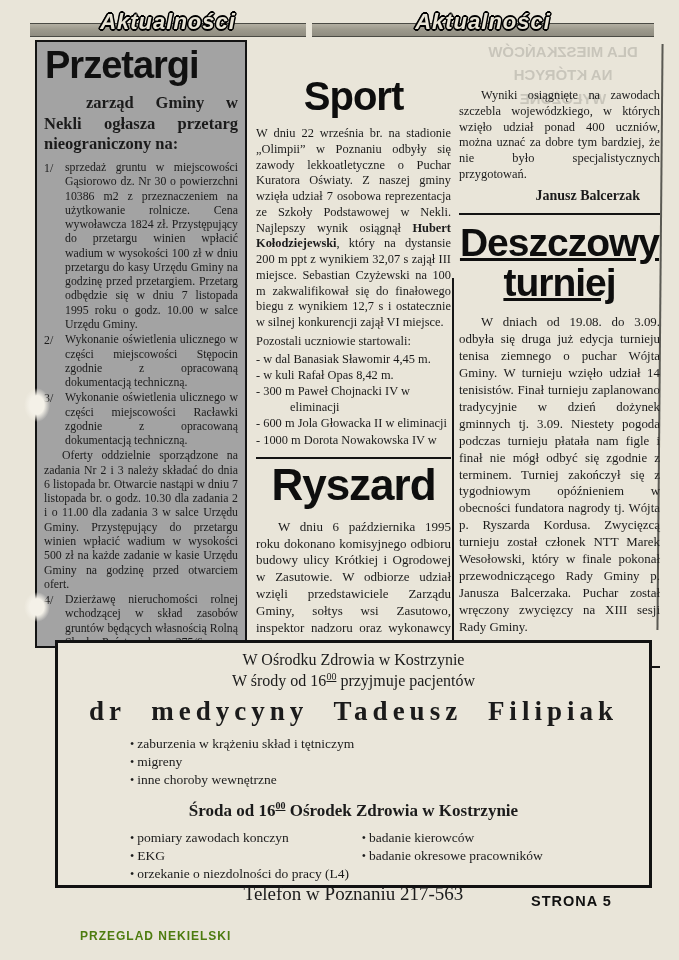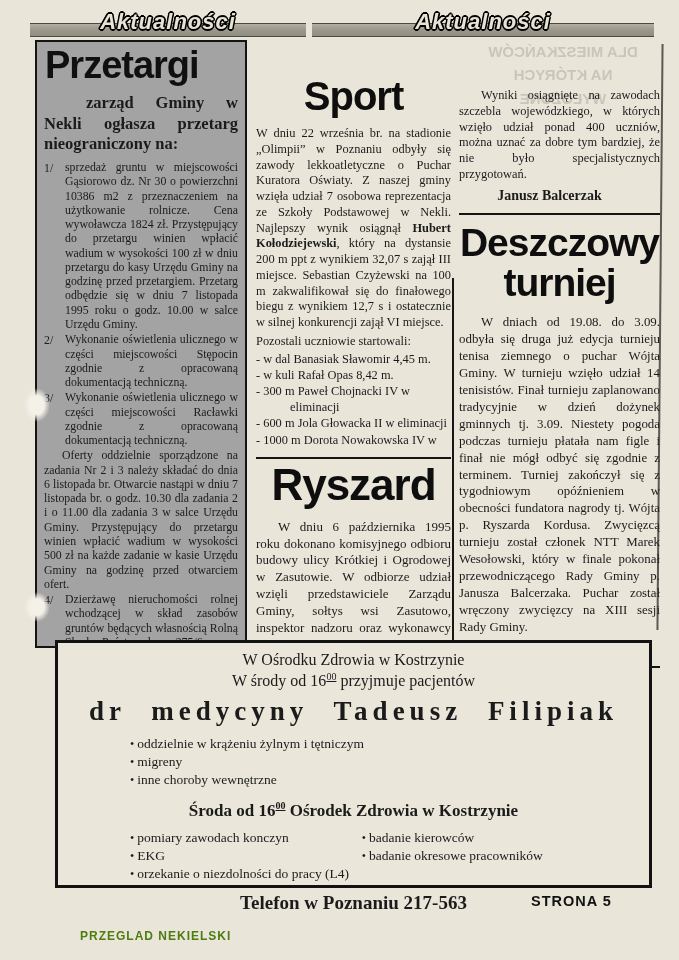--- a/index.html
+++ b/index.html
@@ -30,48 +30,48 @@
   .nitem .itxt{flex:1;font-size:11.8px;line-height:1.21;text-align:justify;}
   .pmid,.pclose{font-size:11.8px;line-height:1.21;text-align:justify;margin:1px 0;}
   .pmid{text-indent:18px;}
   
   .colmid{position:absolute;left:256px;top:40px;width:195px;margin-top:36px;}
   .colright{position:absolute;left:459px;top:84px;width:201px;}
   .headline{font-family:"Liberation Sans",sans-serif;font-weight:900;color:#0e0e0e;
       text-align:center;letter-spacing:-1px;}
   .h-sport{font-size:40px;line-height:1;margin:0 0 10px 0;}
   .h-przetarg{font-size:44px;line-height:1;margin:4px 0 12px 0;}
-  .h-deszcz{font-size:39px;line-height:1.05;margin:8px 0 10px 0;}
+  .h-deszcz{font-size:39px;line-height:1.05;margin:8px 0 10px 0;text-decoration:underline;}
   .body-just{font-size:12.4px;line-height:1.27;text-align:justify;margin:0;}
   .indent{text-indent:22px;}
   .plainline{font-size:12.4px;line-height:1.3;margin:2px 0 0 0;}
   .evlist{margin:2px 0 0 0;padding:0;list-style:none;font-size:12.4px;line-height:1.3;}
   .evlist li{padding-left:34px;text-indent:-34px;}
   .contlist{margin:0;padding:0;list-style:none;font-size:12.4px;line-height:1.3;}
   .contlist li{padding-left:34px;text-indent:-34px;}
   .contlist li.wrapcont{padding-left:34px;text-indent:0;}
   .rule{border:none;border-top:2.5px solid #141414;margin:9px 0 0 0;}
-  .byline{font-weight:bold;font-size:14px;text-align:center;margin:5px 20px 0 0;}
+  .byline{font-weight:bold;font-size:14px;text-align:right;margin:5px 20px 0 0;}
   .vrule{position:absolute;left:452px;top:278px;width:2px;height:368px;background:#161616;}
   .edge-rule{position:absolute;left:659px;top:44px;width:2px;height:586px;background:#2a2a26;
       opacity:.75;transform:rotate(.5deg);}
   
   .adbox{position:absolute;left:55px;top:640px;width:597px;height:248px;box-sizing:border-box;
       border:3px solid #121212;background:#eae6da;text-align:center;padding-top:6px;}
   .ad-line{font-size:16px;line-height:1.22;margin:1px 2px;text-align:center;}
   .ad-sup{font-size:10px;vertical-align:super;text-decoration:underline;}
   .ad-doctor{font-weight:bold;font-size:27px;letter-spacing:5px;word-spacing:14px;
       margin:6px 0 8px 0;white-space:nowrap;}
   .ad-cols{display:flex;text-align:left;padding:0 26px 0 72px;}
   .ad-cols .c-left{flex:0 0 47%;}
   .ad-cols .c-right{flex:1;}
   .ad-ul{margin:0;padding:0;list-style:none;font-size:13.5px;line-height:1.33;}
   .ad-ul li::before{content:"• ";font-size:12px;}
   .ad-mid{font-weight:bold;font-size:17px;margin:11px 0 8px 0;}
-  .ad-phone{font-weight:bold;font-size:19px;margin-top:9px;}
+  .ad-phone{font-weight:normal;font-size:19px;}
   
   .footer-left{position:absolute;left:80px;top:929px;font-family:"Liberation Sans",sans-serif;
       font-weight:bold;font-size:12px;letter-spacing:1px;color:#4d7c0f;}
   .footer-right{position:absolute;left:531px;top:893px;font-family:"Liberation Sans",sans-serif;
       font-weight:bold;font-size:14.5px;letter-spacing:1px;color:#111;}
   .blemish{position:absolute;background:radial-gradient(closest-side,#f4f1e8 55%,rgba(244,241,232,0));
       border-radius:50%;}
   .b1{left:24px;top:388px;width:26px;height:34px;}
   .b2{left:24px;top:592px;width:26px;height:30px;}
   b{font-weight:bold;}
@@ -146,21 +146,21 @@
 
   <div class="vrule"></div>
   <div class="edge-rule"></div>
 
   <div class="adbox">
     <div class="ad-line">W Ośrodku Zdrowia w Kostrzynie</div>
     <div class="ad-line"><span>W środy od 16</span><span class="ad-sup">00</span><span> przyjmuje pacjentów</span></div>
     <div class="ad-doctor">dr medycyny Tadeusz Filipiak</div>
     <div class="ad-cols">
       <ul class="ad-ul c-right">
-        <li>oddzielnie w krążeniu żylnym i tętniczym</li>
+        <li>zaburzenia w krążeniu skład i tętniczym</li>
         <li>migreny</li>
         <li>inne choroby wewnętrzne</li>
       </ul>
     </div>
     <div class="ad-mid"><span>Środa od 16</span><span class="ad-sup">00</span><span> Ośrodek Zdrowia w Kostrzynie</span></div>
     <div class="ad-cols">
       <ul class="ad-ul c-left">
         <li>pomiary zawodach konczyn</li>
         <li>EKG</li>
         <li>orzekanie o niezdolności do pracy (L4)</li>

